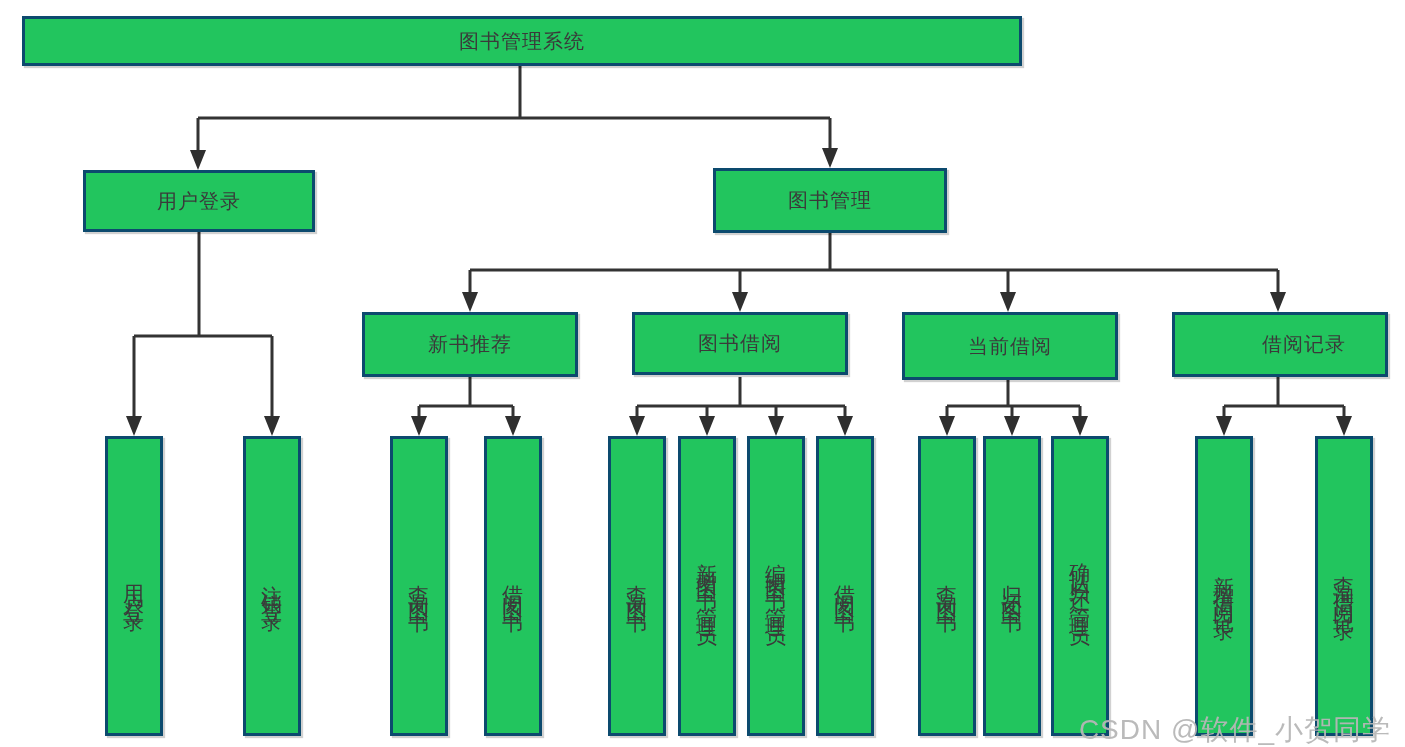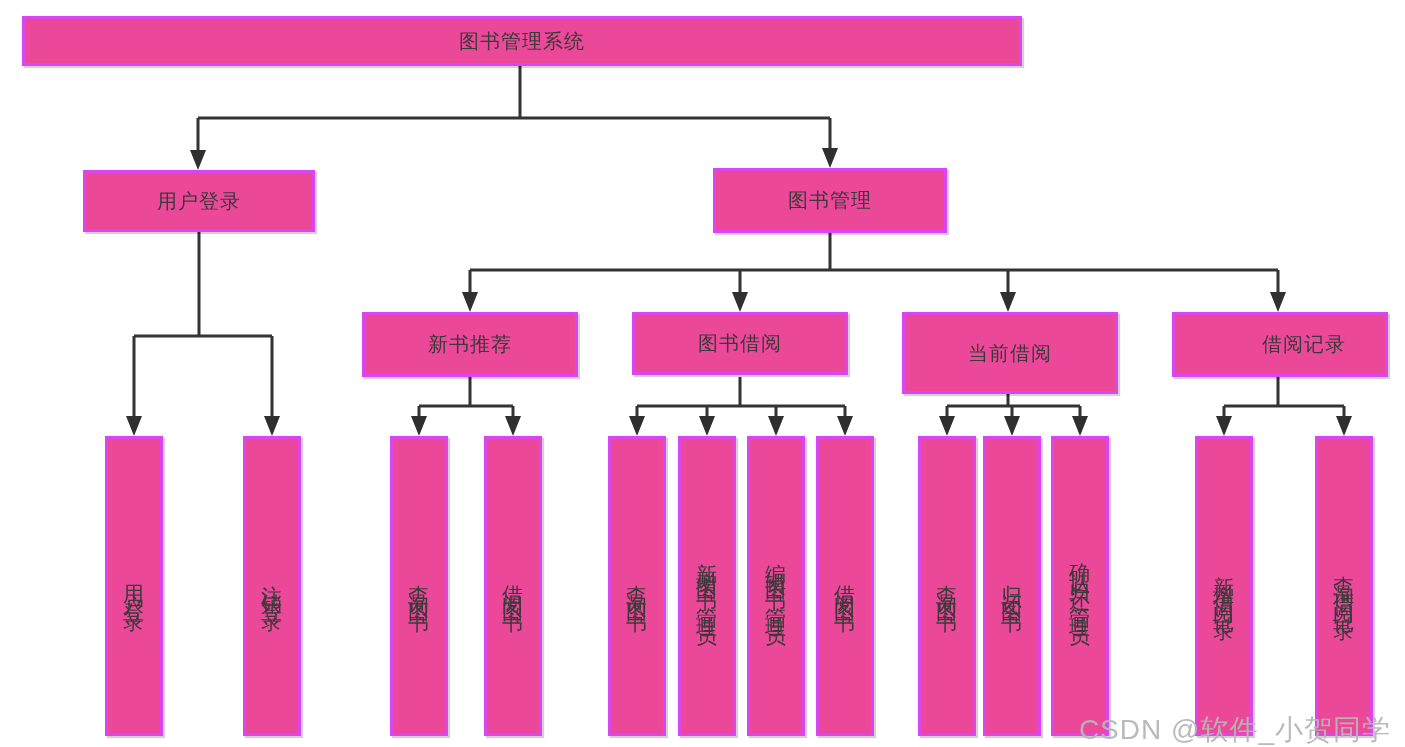--- a/index.html
+++ b/index.html
@@ -13,22 +13,22 @@
   }
   .connectors {
     position: absolute;
     left: 0; top: 0;
     width: 1405px; height: 747px;
     pointer-events: none;
   }
   .node {
     position: absolute;
     box-sizing: border-box;
-    background: #ec4899;
-    border: 3px solid #d946ef;
+    background: #22c55e;
+    border: 3px solid #0c4a6e;
     box-shadow: 2px 2px 1px rgba(0,0,0,0.18);
     display: flex;
     align-items: center;
     justify-content: center;
     color: #3a3a3a;
     font-size: 20px;
     letter-spacing: 1px;
     white-space: nowrap;
     z-index: 2;
   }
@@ -104,21 +104,21 @@
   <div class="node" style="left:362px; top:312px; width:216px; height:65px;">
     <span>新书推荐</span>
   </div>
 
   <div class="node" style="left:713px; top:168px; width:234px; height:65px;">
     <span>图书管理</span>
   </div>
   <div class="node" style="left:632px; top:312px; width:216px; height:63px;">
     <span>图书借阅</span>
   </div>
-  <div class="node" style="left:902px; top:312px; width:216px; height:82px;">
+  <div class="node" style="left:902px; top:312px; width:216px; height:68px;">
     <span>当前借阅</span>
   </div>
   <div class="node" style="left:1172px; top:312px; width:216px; height:65px;padding-left:48px;">
     <span>借阅记录</span>
   </div>
 
   <div class="node vert" style="left:105px; top:436px; width:58px; height:300px;">
     <span>用户登录</span>
   </div>
   <div class="node vert" style="left:243px; top:436px; width:58px; height:300px;">

